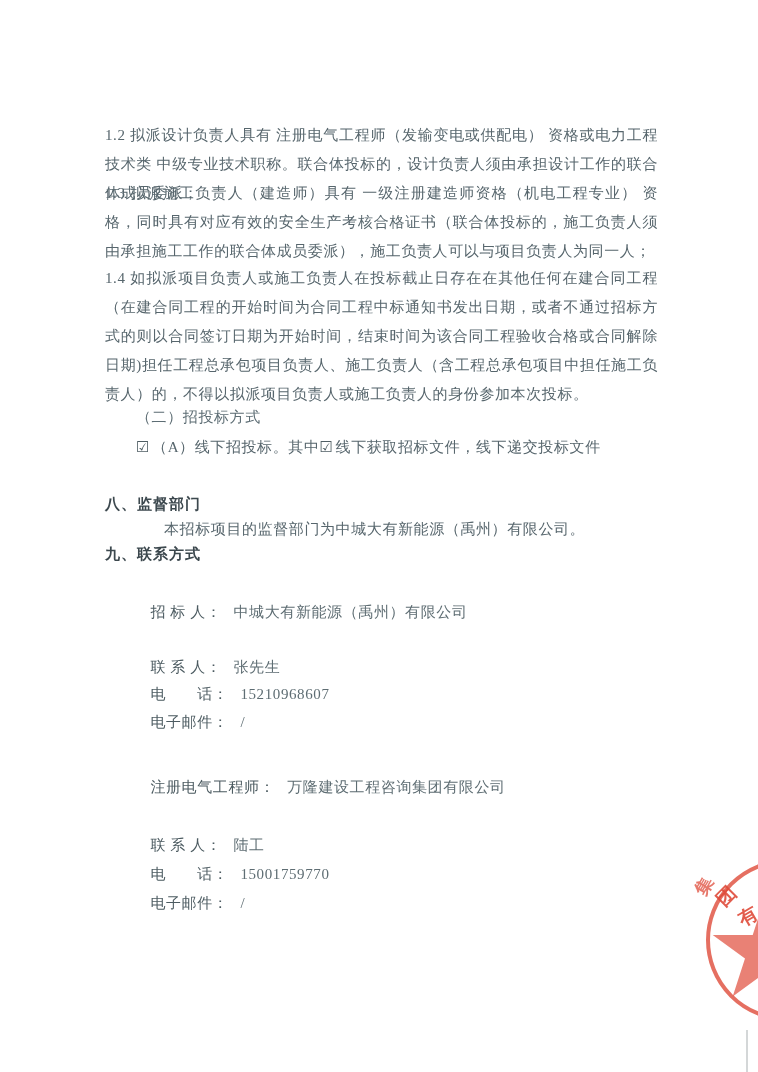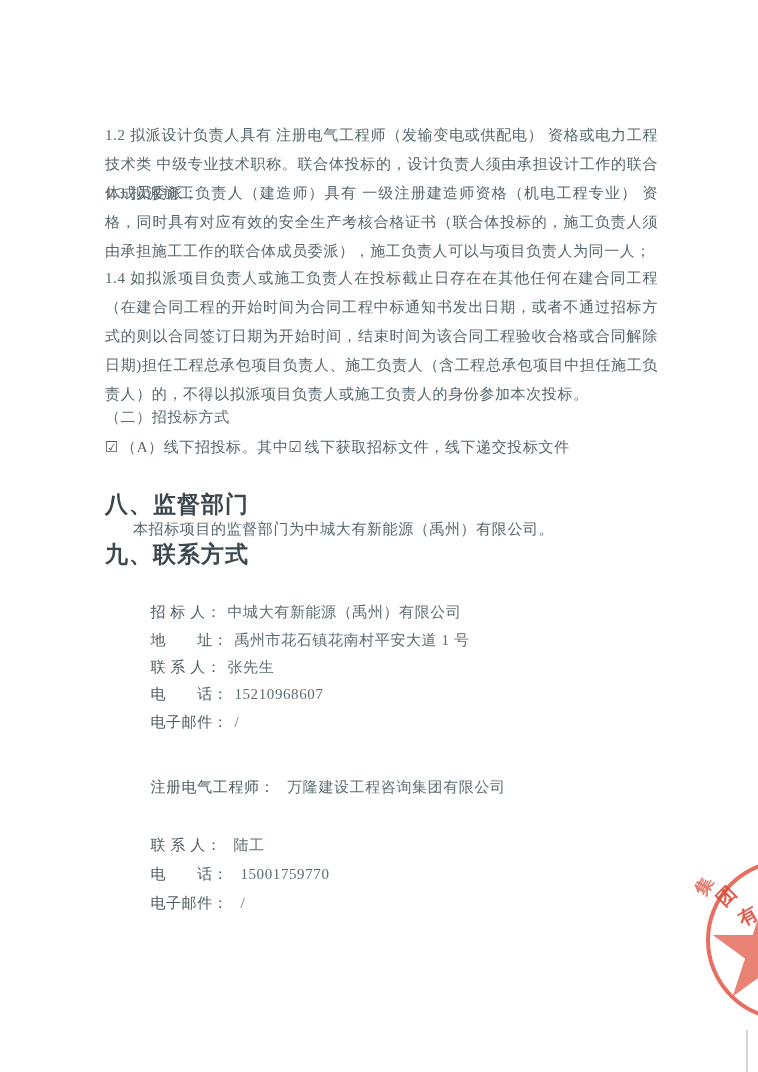--- a/index.html
+++ b/index.html
@@ -12,36 +12,36 @@
     font-family:"Liberation Serif","DejaVu Serif",serif;
   }
   .blk{
     position:absolute;
     left:105px;width:553px;
     font-size:15px;line-height:29px;
     color:#57666d;
     letter-spacing:0.6px;
     text-align:justify;
   }
-  .single{text-align:left;}
+  .single{text-align:left;margin-left:31px;}
   .sec-heading{
     position:absolute;left:105px;
     font-family:"Liberation Sans","DejaVu Sans",sans-serif;
-    font-size:23px;font-weight:bold;line-height:24px;
+    font-size:15px;font-weight:bold;line-height:24px;
     color:#3c484e;letter-spacing:1px;
   }
   .indent{left:133px;width:524px;}
   .crow{
     position:absolute;left:133px;width:524px;
     font-size:15px;line-height:29px;
     color:#5e6d73;letter-spacing:0.6px;
     white-space:pre-wrap;
   }
   .crow .lbl{color:#4c5b61;text-align:center;}
-  .crow .val{margin-left:6px;}
+  .crow .val{margin-left:12px;}
   .crow.agency .val{margin-left:12px;}
   .cb{
     display:inline-block;
     font-family:"DejaVu Sans",sans-serif;
     font-size:15px;color:#4f5e64;
     margin-right:2px;
   }
   .stamp{position:absolute;left:690px;top:852px;}
   .stamp text{
     font-family:"Liberation Sans","DejaVu Sans",sans-serif;
@@ -74,23 +74,20 @@
 
   <div class="sec-heading" style="top:492px">八、监督部门</div>
 
   <div class="blk single indent" style="top:515px">本招标项目的监督部门为中城大有新能源（禹州）有限公司。</div>
 
   <div class="sec-heading" style="top:542px">九、联系方式</div>
 
   <div class="crow" style="top:569px">
     <span class="lbl">招 标 人：</span><span class="val">中城大有新能源（禹州）有限公司</span>
   </div>
-  <div class="crow" style="top:597px">
-    <span class="lbl">地　　址：</span><span class="val">禹州市花石镇花南村平安大道 1 号</span>
-  </div>
   <div class="crow" style="top:624px">
     <span class="lbl">联 系 人：</span><span class="val">张先生</span>
   </div>
   <div class="crow" style="top:651px">
     <span class="lbl">电　　话：</span><span class="val">15210968607</span>
   </div>
   <div class="crow" style="top:679px">
     <span class="lbl">电子邮件：</span><span class="val">/</span>
   </div>
 

